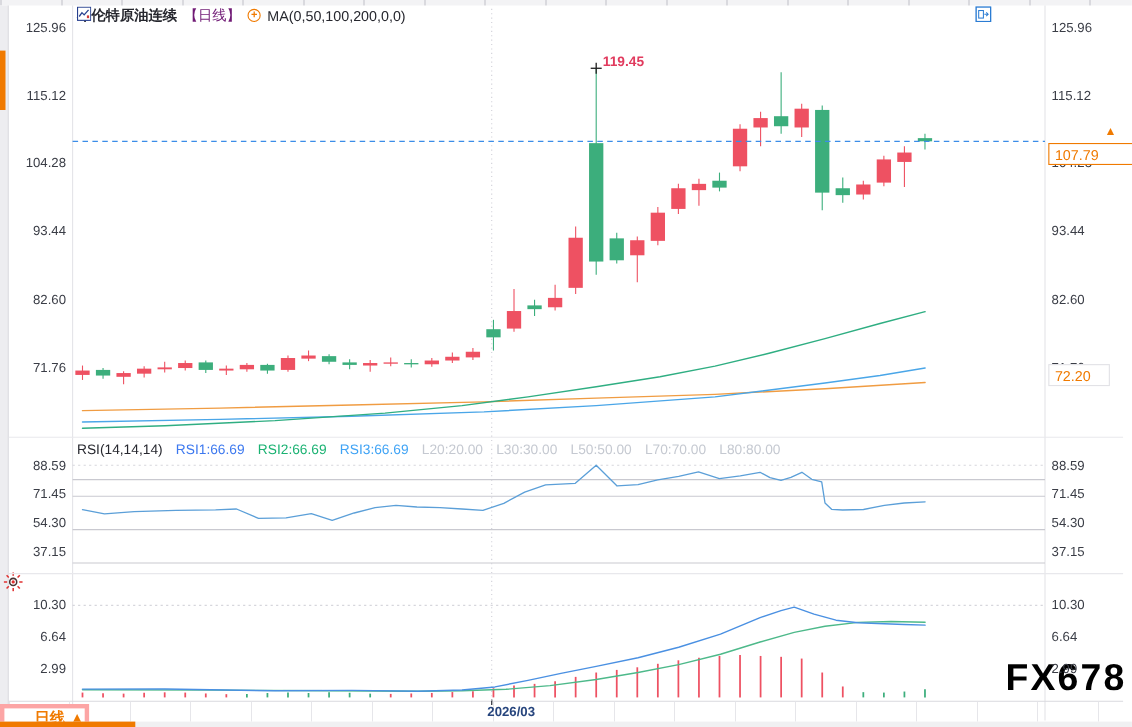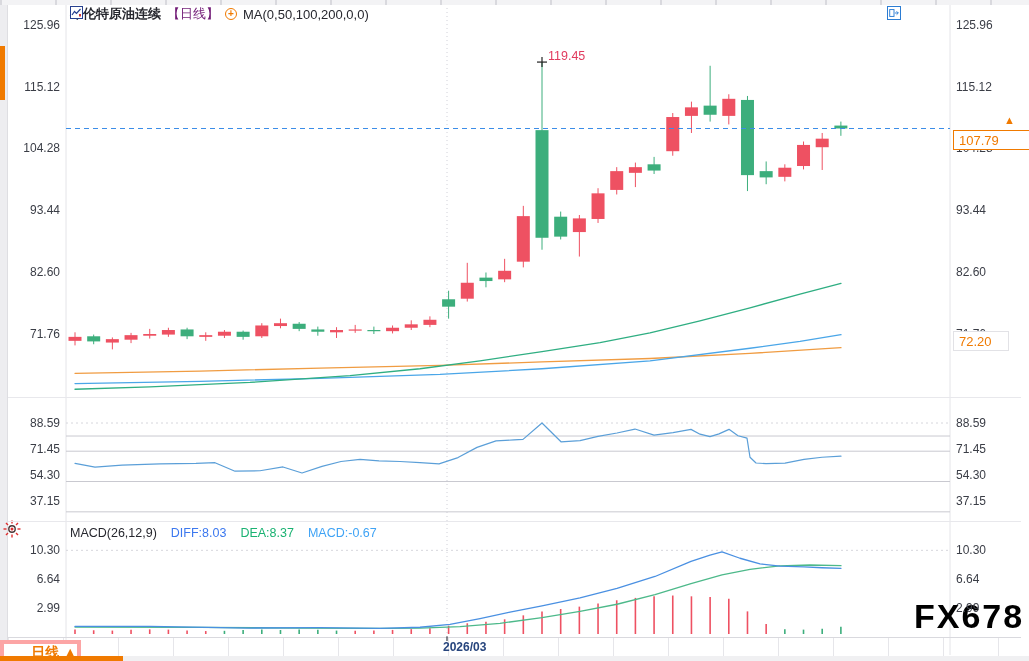--- a/index.html
+++ b/index.html
@@ -14,21 +14,21 @@
   .hdr{font-size:13px;white-space:nowrap;color:#26272e;}
   #hdr-row{left:70px;top:6px;height:16px;display:flex;align-items:center;gap:6px;}
   #ma-row{left:360px;top:6px;height:16px;display:flex;align-items:center;gap:13px;}
   #tool-icons{left:887px;top:6px;display:flex;gap:2px;}
   .tool{width:14px;height:14px;border:1px solid #2b7cd3;background:#fff;box-sizing:border-box;}
   #oplus{width:12px;height:12px;border:1.5px solid #f07a00;border-radius:50%;color:#f07a00;
          font-size:10px;line-height:10px;text-align:center;box-sizing:border-box;font-weight:bold;}
   #rsi-row{left:70px;top:402px;display:flex;gap:12px;font-size:12.5px;}
   #macd-row{left:70px;top:526px;display:flex;gap:14px;font-size:12.5px;}
   .lvl{color:#c5c9d1;}
-  #high-label{left:548px;top:49px;color:#e13b5e;font-weight:normal;font-size:12.5px;}
+  #high-label{left:548px;top:49px;color:#e13b5e;font-weight:bold;font-size:12.5px;}
   #last-badge{left:953px;top:130px;width:81px;height:20px;border:1.5px solid #f07a00;background:#fff;
               color:#f07a00;font-size:13px;line-height:19px;padding-left:5px;box-sizing:border-box;}
   #badge-arrow{left:1004px;top:114px;color:#f07a00;font-size:11px;}
   #ma-right-label{left:953px;top:331px;width:56px;height:20px;border:1px solid #e2e2e6;background:#fff;
                   color:#f07a00;font-size:13px;line-height:19px;padding-left:5px;box-sizing:border-box;}
   #watermark{left:914px;top:597px;font-size:34px;font-weight:bold;color:#000000;letter-spacing:2px;}
   #period-cell{left:0px;top:640px;width:73px;height:17px;background:#fff;border:4px solid #fca5a5;
                color:#f07a00;font-weight:bold;font-size:14px;text-align:right;line-height:17px;}
   #date-label{left:443px;top:640px;color:#27457d;font-weight:bold;font-size:12px;}
   #time-row{left:8px;top:638px;width:1021px;height:18px;
@@ -247,27 +247,32 @@
       <g stroke="#2b7cd3" stroke-width="1.1" fill="none">
           <rect x="2" y="3" width="5" height="8"></rect>
           <line x1="8" y1="7" x2="12" y2="7"></line>
           <polyline points="10,5 12,7 10,9"></polyline>
         </g>
     </svg>
   </div>
 
   <div id="high-label" class="abs">119.45</div>
 
-
-  <div id="macd-row" class="abs">
-    <span style="color:#26272e;">MACD(26,12,9)</span>
-  <span style="color: rgb(60, 120, 239);">DIFF:8.03</span>
-      <span style="color: rgb(26, 178, 114);">DEA:8.37</span>
-      <span style="color: rgb(63, 163, 245);">MACD:-0.67</span>
+  <div id="rsi-row" class="abs">
+    <span style="color:#26272e;">RSI(14,14,14)</span>
+  <span style="color: rgb(60, 120, 239);">RSI1:66.69</span>
+      <span style="color: rgb(26, 178, 114);">RSI2:66.69</span>
+      <span style="color: rgb(63, 163, 245);">RSI3:66.69</span>
+      <span class="lvl">L20:20.00</span>
+      <span class="lvl">L30:30.00</span>
+      <span class="lvl">L50:50.00</span>
+      <span class="lvl">L70:70.00</span>
+      <span class="lvl">L80:80.00</span>
     </div>
+
 
   <div id="watermark" class="abs">FX678</div>
   <div id="time-row" class="abs"></div>
   <div id="date-label" class="abs">2026/03</div>
   <div id="period-cell" class="abs">日线 ▲</div>
   <div id="scrollbar" class="abs">
     <div id="scroll-thumb" class="abs"></div>
   </div>
 <div class="abs axlab axL" style="top: 18px;">125.96</div>
     <div class="abs axlab axR" style="top: 18px;">125.96</div>

